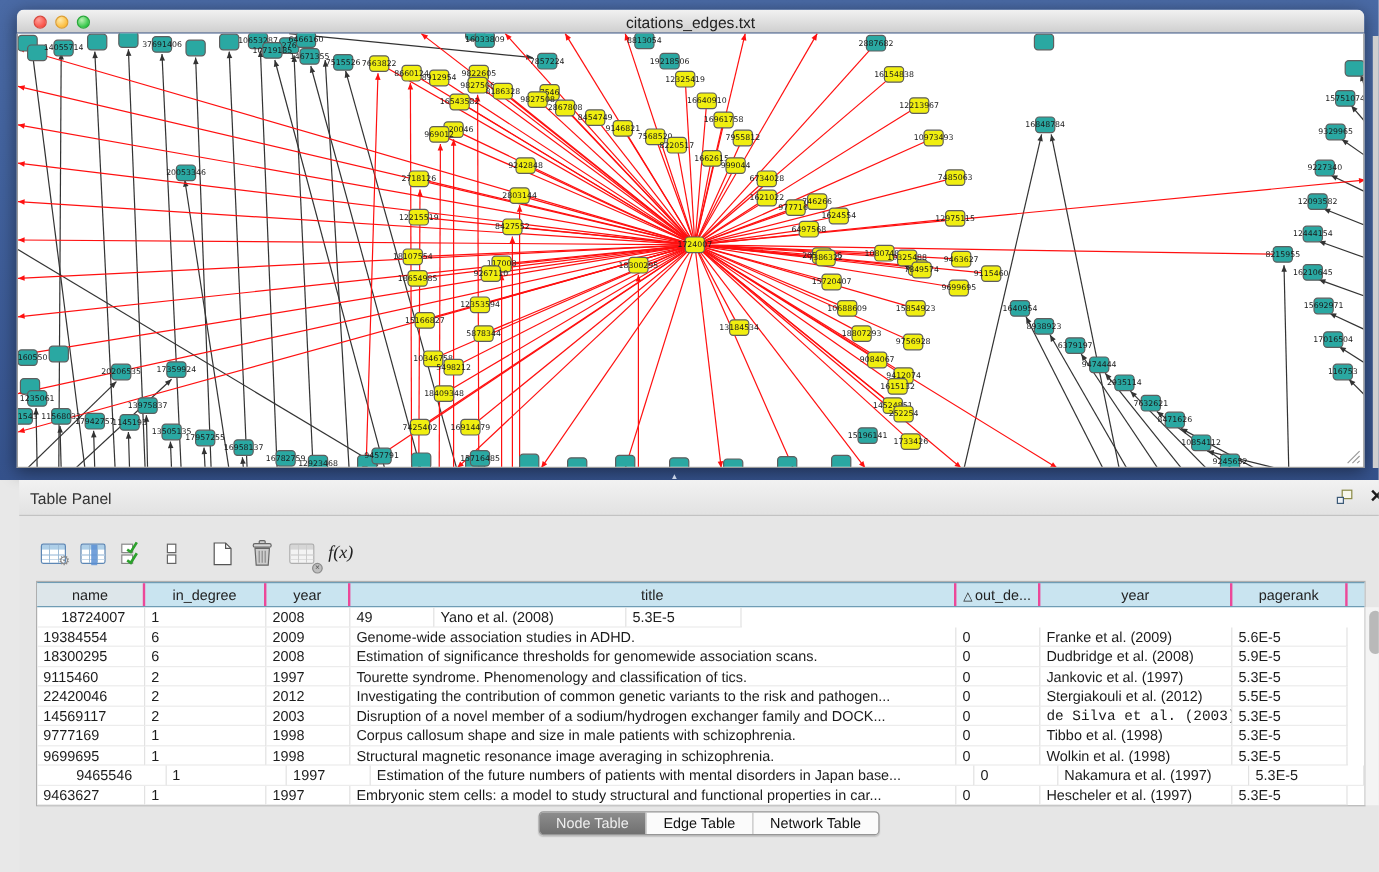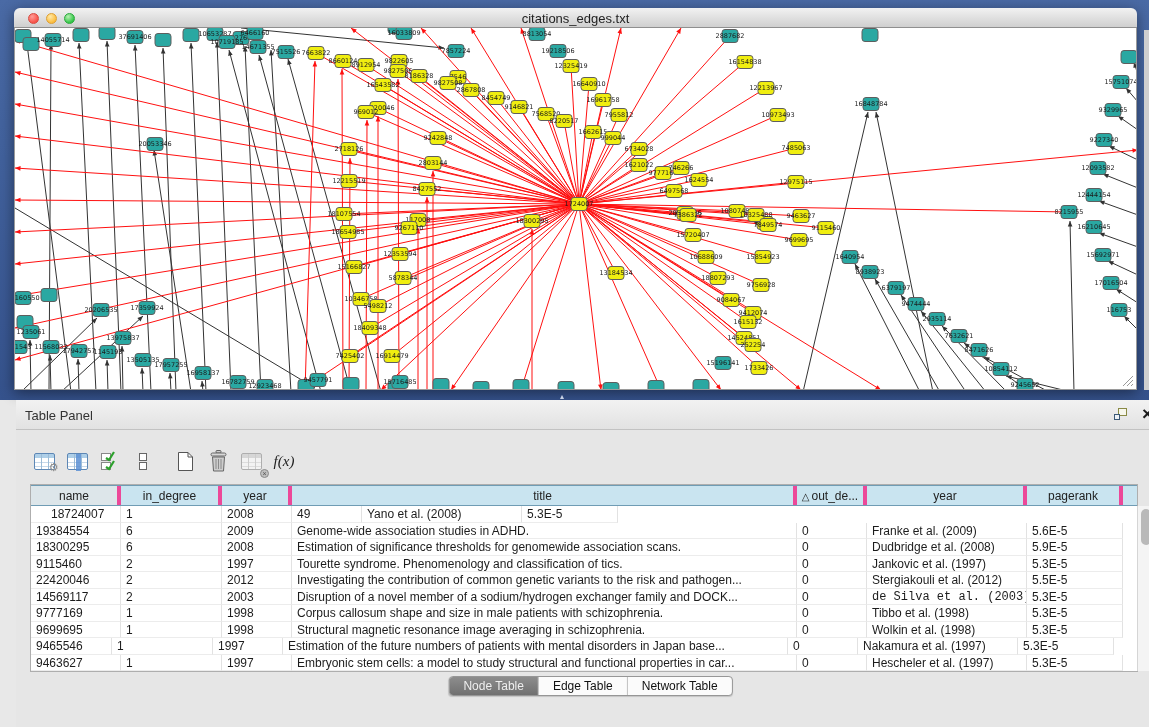--- a/index.html
+++ b/index.html
@@ -37,21 +37,21 @@
   .float-btn, .close-btn { cursor:default; }
   .close-btn { font-size:19px; font-weight:bold; color:#1a1a1a; line-height:16px; }
 
   .toolbar { position:absolute; left:14px; top:46px; height:30px; display:flex; align-items:center; }
   .tool { width:28px; height:26px; margin-right:5px; display:flex; align-items:center; justify-content:center; position:relative; }
   .tool.gap { margin-right:14px; }
   .fx { font-family:"Liberation Serif", serif; font-style:italic; font-size:15px; color:#222; }
 
   .grid { position:absolute; left:14px; top:84px; width:1108px; border:1px solid #aeaeae; background:#fff; }
   .thead { display:flex; background:#c9e4f0; border-top:1px solid #6f9cb4; border-bottom:1px solid #6f9cb4; height:21px; }
-  .th { font-size:12px; color:#222; text-align:center; line-height:20px; border-right:4px solid #ec4899; overflow:hidden; white-space:nowrap; }
+  .th { font-size:12px; color:#222; text-align:center; line-height:20px; border-right:2px solid #ec4899; overflow:hidden; white-space:nowrap; }
   .th.first { background:#dde6ea; }
   .sort-tri { font-size:10px; margin-right:2px; }
   .tr { display:flex; height:16.5px; }
   .td { font-size:12px; color:#1c1c1c; line-height:16px; padding-left:5px; border-right:1px solid #e2e2e2;
     border-bottom:1px solid #ececec; overflow:hidden; white-space:nowrap; }
   .vscroll { position:absolute; left:1106px; top:21px; bottom:0; width:16px; background:#f4f4f4; border-left:1px solid #d5d5d5; }
   .vthumb { position:absolute; left:2.5px; top:3px; width:10px; height:36px; background:#b9b9b9; border-radius:5px; }
 
   .tabbar { position:absolute; left:50%; transform:translateX(-50%); top:276px; display:flex;
     border:1px solid #969696; border-radius:4px; background:#fbfbfb; box-shadow:0 1px 1px rgba(0,0,0,.15); height:20px; }
@@ -828,21 +828,21 @@
         <div class="tr">
           <div class="td" style="width: 90px;">9699695</div>
           <div class="td" style="width: 101px;">1</div>
           <div class="td" style="width: 70px;">1998</div>
           <div class="td" style="width: 505px;">Structural magnetic resonance image averaging in schizophrenia.</div>
           <div class="td" style="width: 70px;">0</div>
           <div class="td" style="width: 160px;">Wolkin et al. (1998)</div>
           <div class="td" style="width: 96px;">5.3E-5</div>
         </div>
         <div class="tr">
-          <div class="td" style="width: 81px;">9465546</div>
+          <div class="td" style="width: 108px; text-align: center;">9465546</div>
           <div class="td" style="width: 101px;">1</div>
           <div class="td" style="width: 70px;">1997</div>
           <div class="td" style="width: 505px;">Estimation of the future numbers of patients with mental disorders in Japan base...</div>
           <div class="td" style="width: 70px;">0</div>
           <div class="td" style="width: 160px;">Nakamura et al. (1997)</div>
           <div class="td" style="width: 96px;">5.3E-5</div>
         </div>
         <div class="tr">
           <div class="td" style="width: 90px;">9463627</div>
           <div class="td" style="width: 101px;">1</div>

